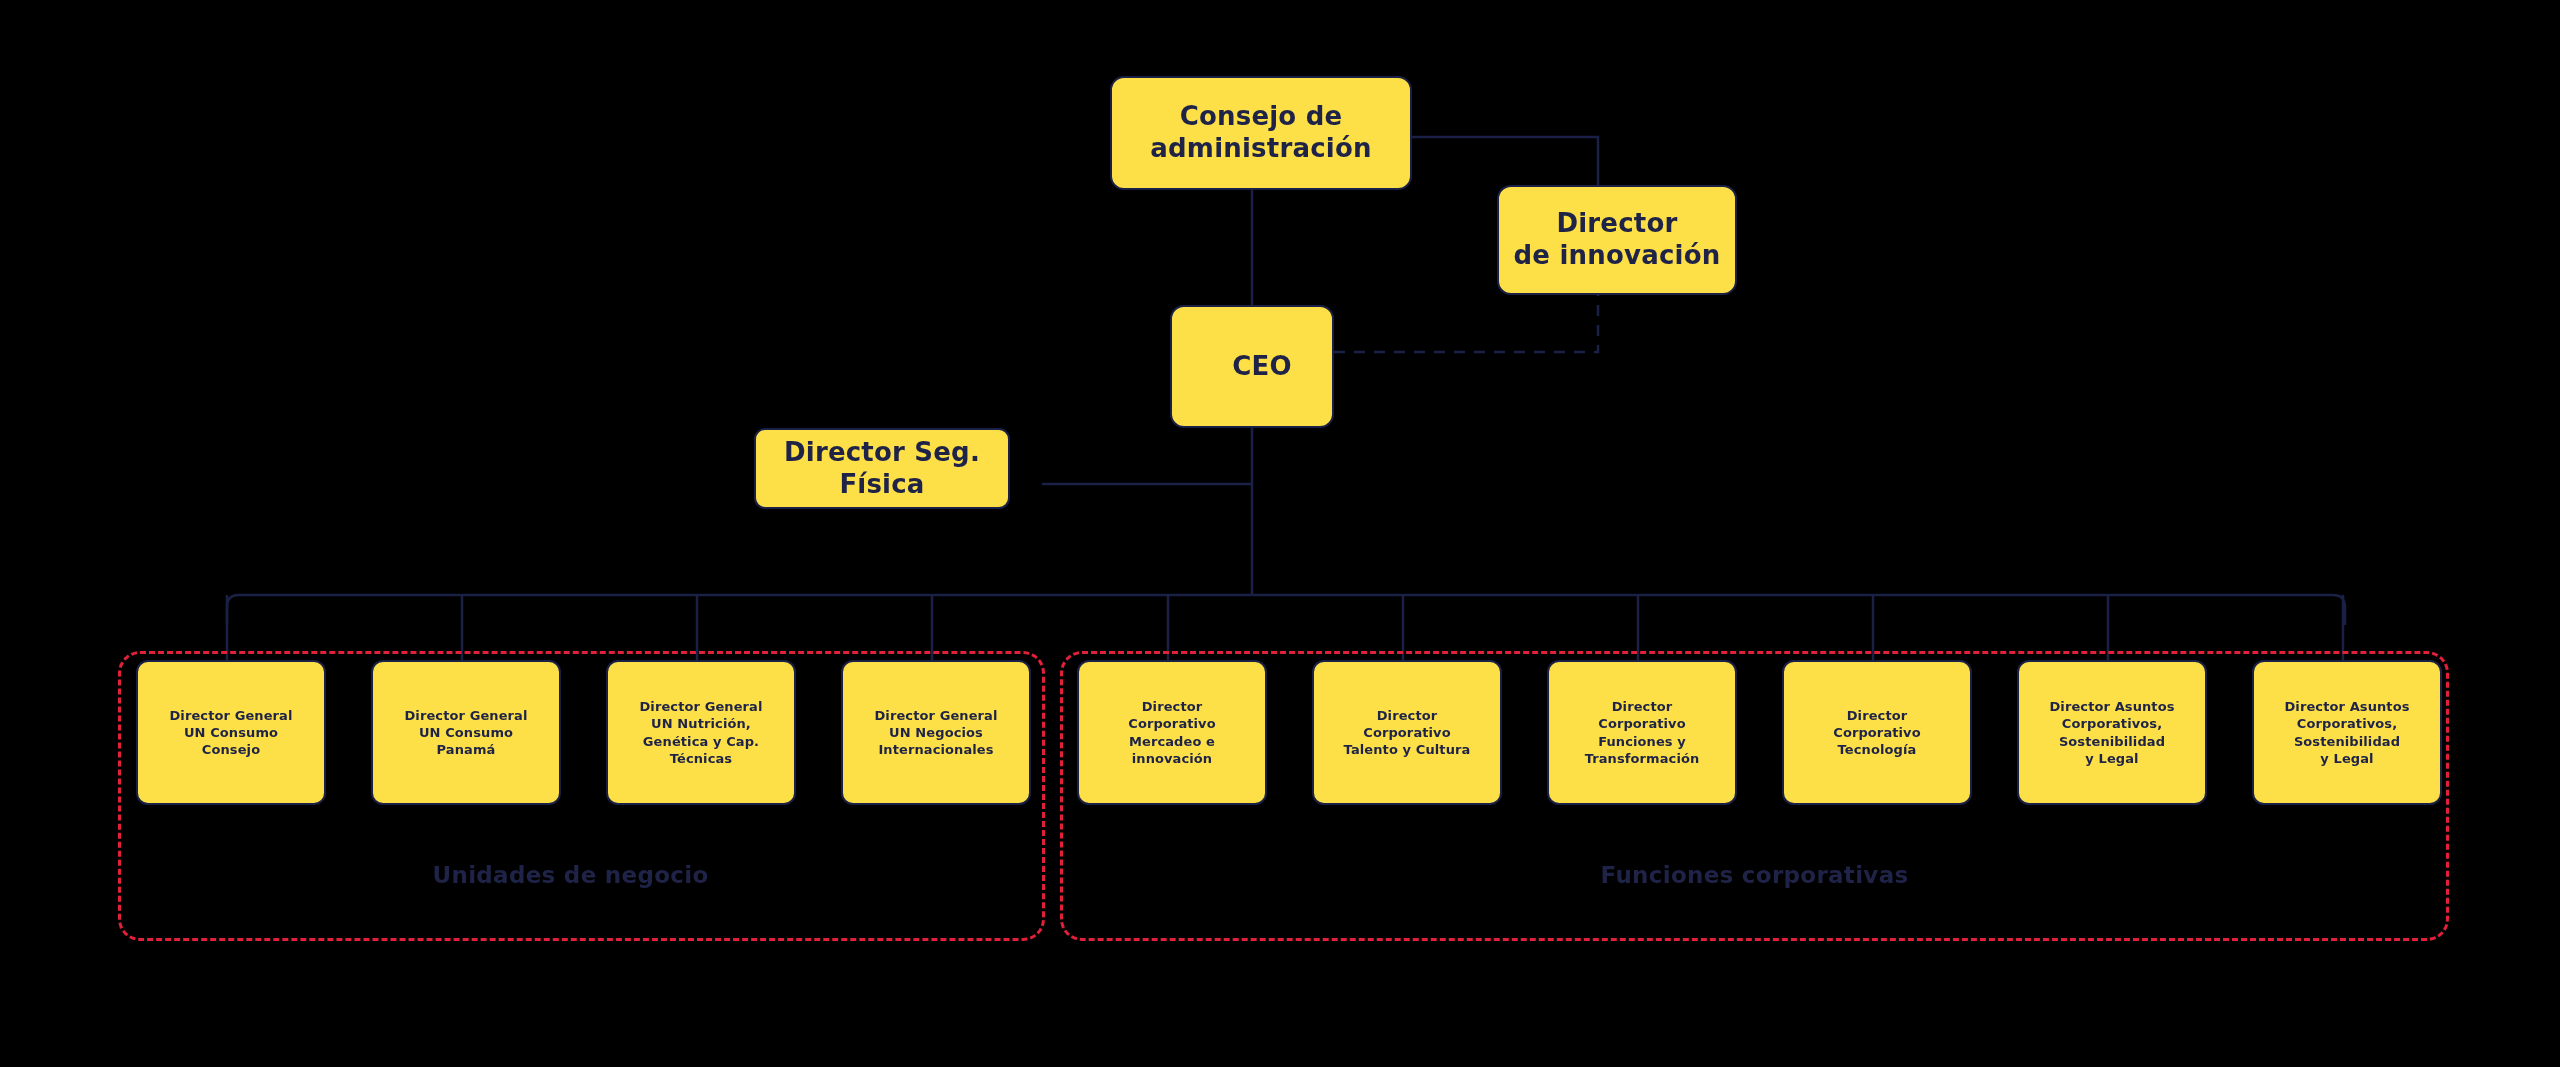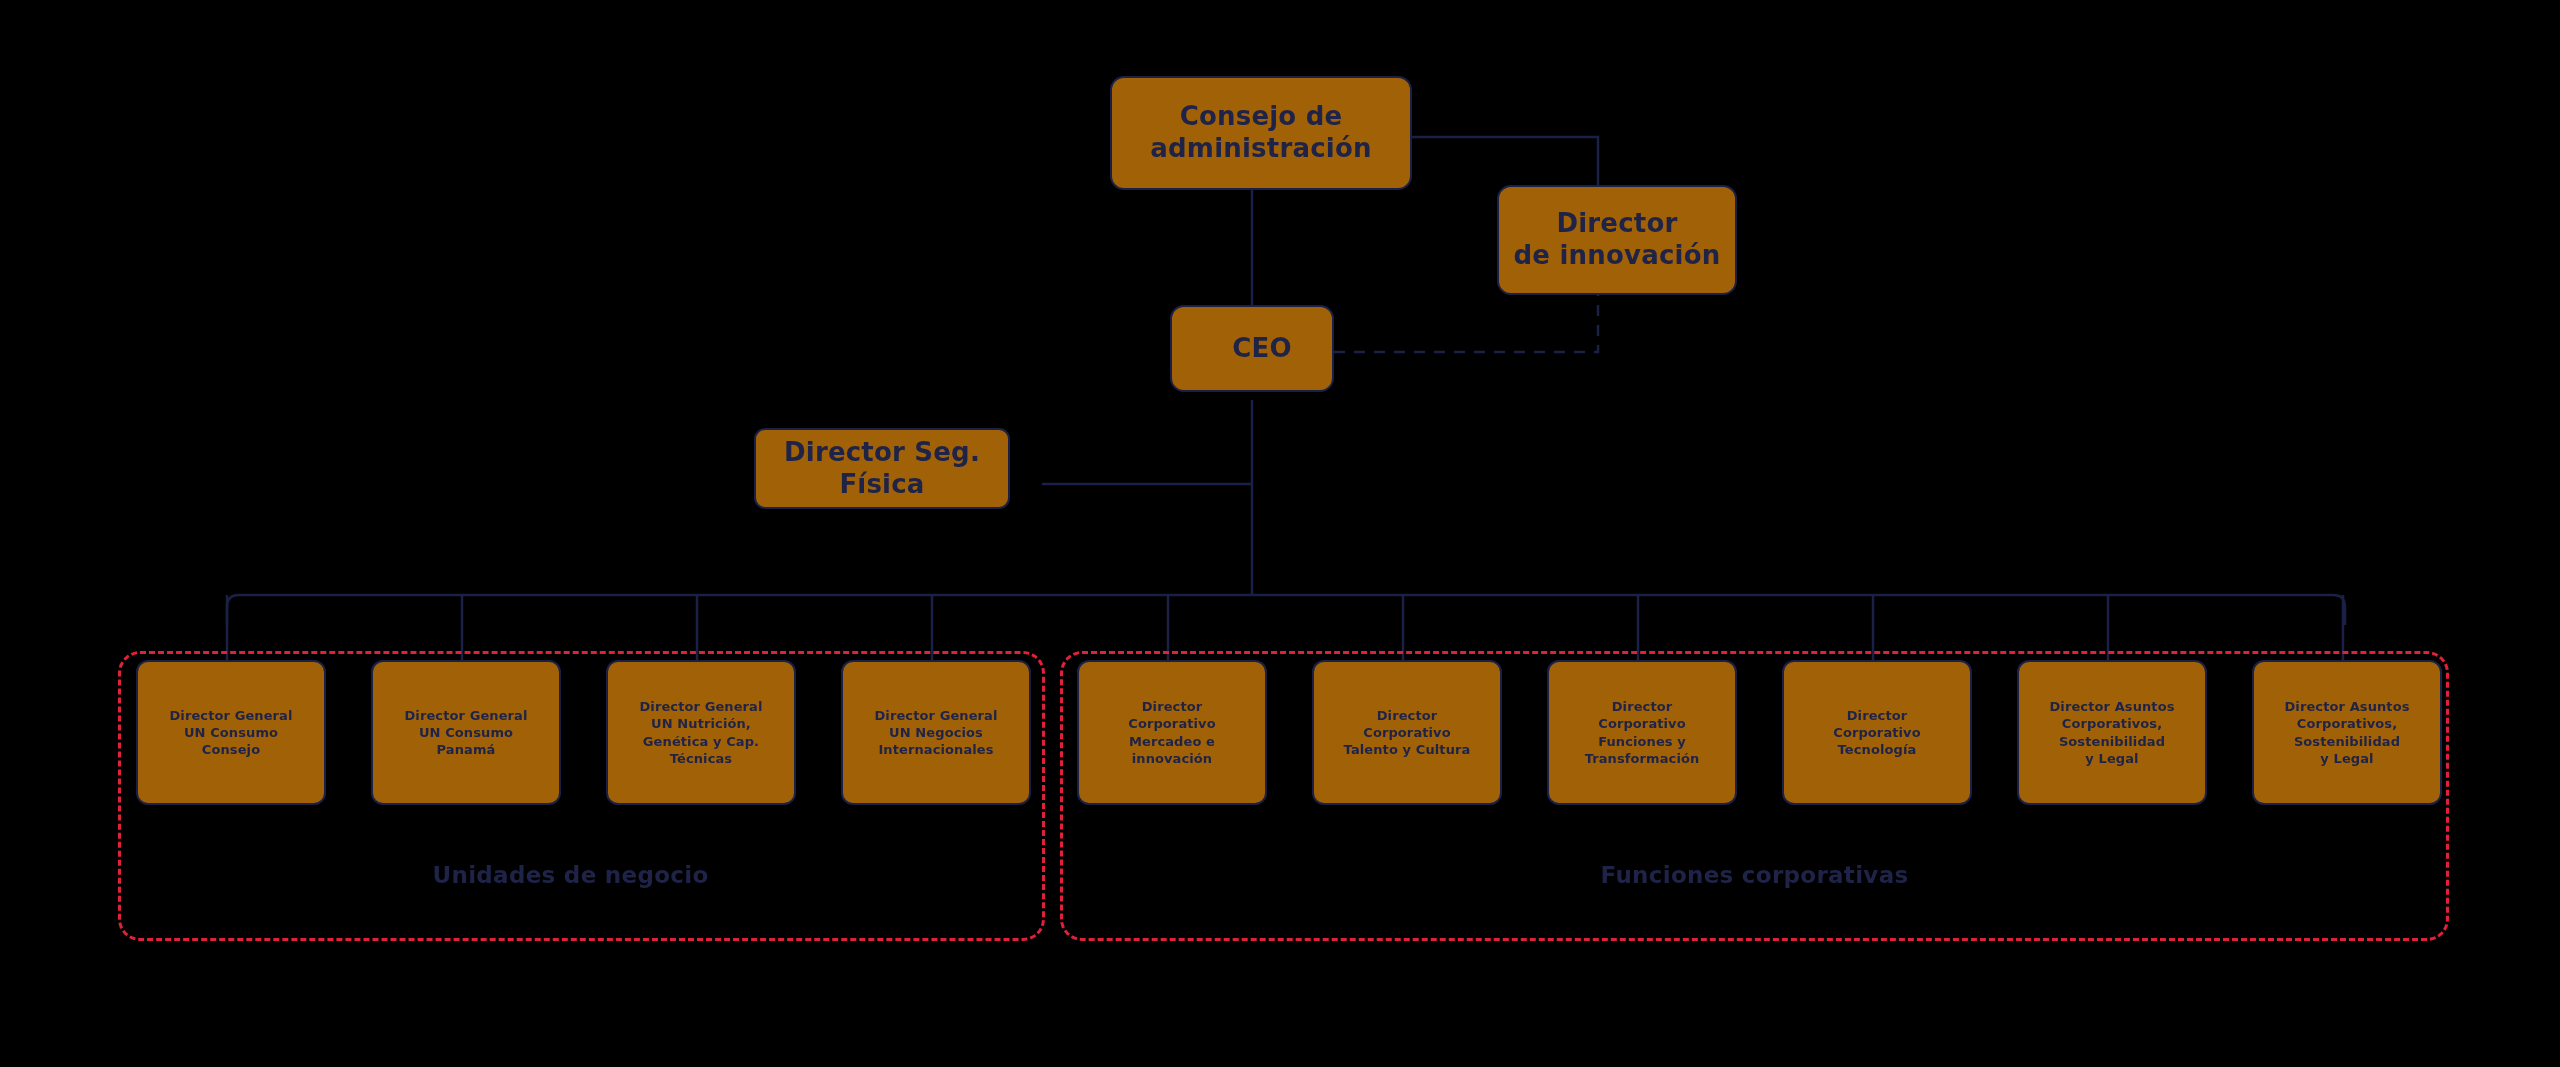--- a/index.html
+++ b/index.html
@@ -23,21 +23,21 @@
     top: 0;
     width: 2560px;
     height: 1067px;
     pointer-events: none;
   }
   .node {
     position: absolute;
     box-sizing: border-box;
     border: 2px solid #1b2146;
     border-radius: 14px;
-    background: #a16207;
+    background: #fde047;
     display: flex;
     align-items: center;
     justify-content: center;
     text-align: center;
     color: #1e2347;
     font-weight: 700;
     line-height: 1.22;
     letter-spacing: 0.2px;
     padding: 4px 8px;
   }
@@ -107,21 +107,21 @@
     </span>
   </div>
 
   <div class="node node-mid" style="left:1497px; top:185px; width:240px; height:110px;">
     <span>
       <span>Director</span><br>
       <span>de innovación</span>
     </span>
   </div>
 
-  <div class="node node-mid" style="left:1170px; top:305px; width:164px; height:87px;padding-left:28px;">
+  <div class="node node-mid" style="left:1170px; top:305px; width:164px; height:123px;padding-left:28px;">
     <span>CEO</span>
   </div>
 
   <div class="node node-mid" style="left:754px; top:428px; width:256px; height:81px;border-radius:11px;">
     <span>
       <span>Director Seg.</span><br>
       <span>Física</span>
     </span>
   </div>
 

